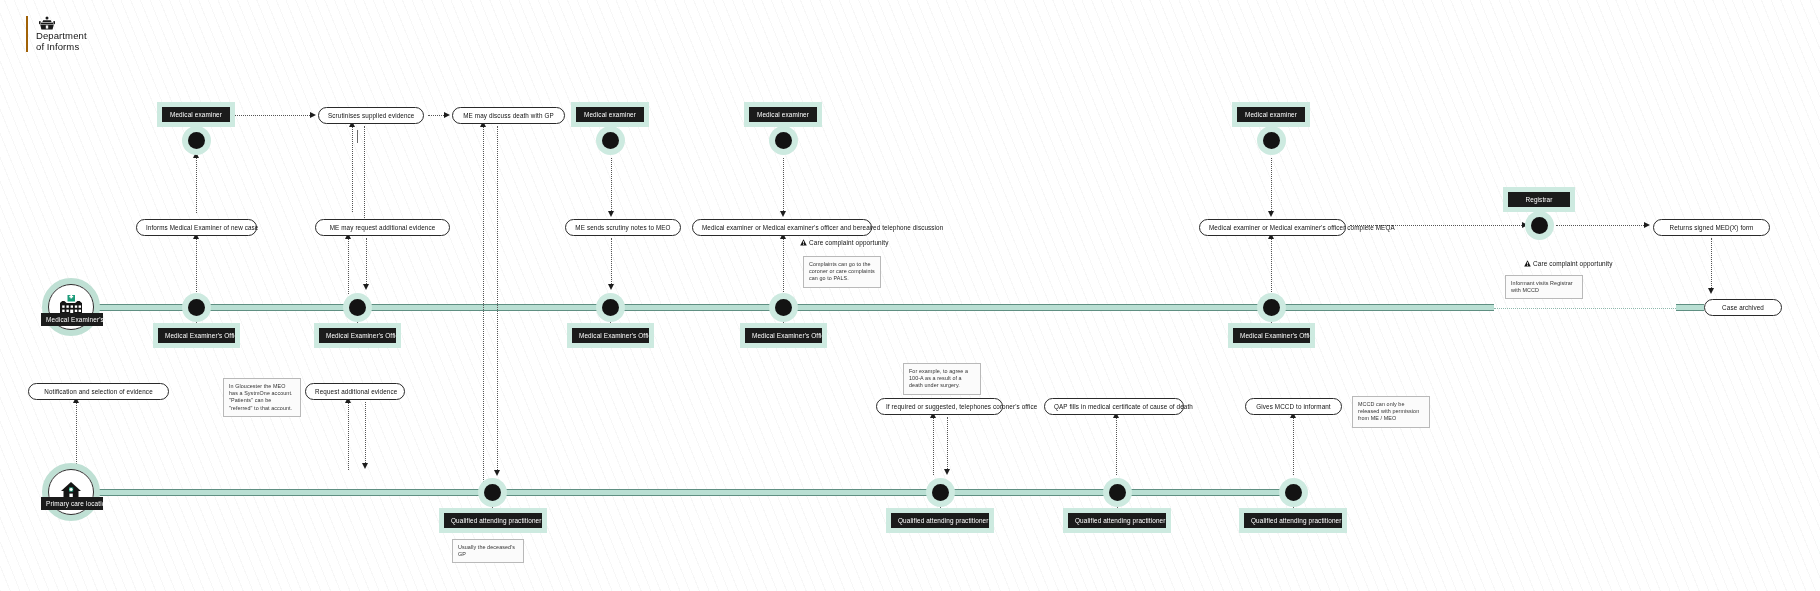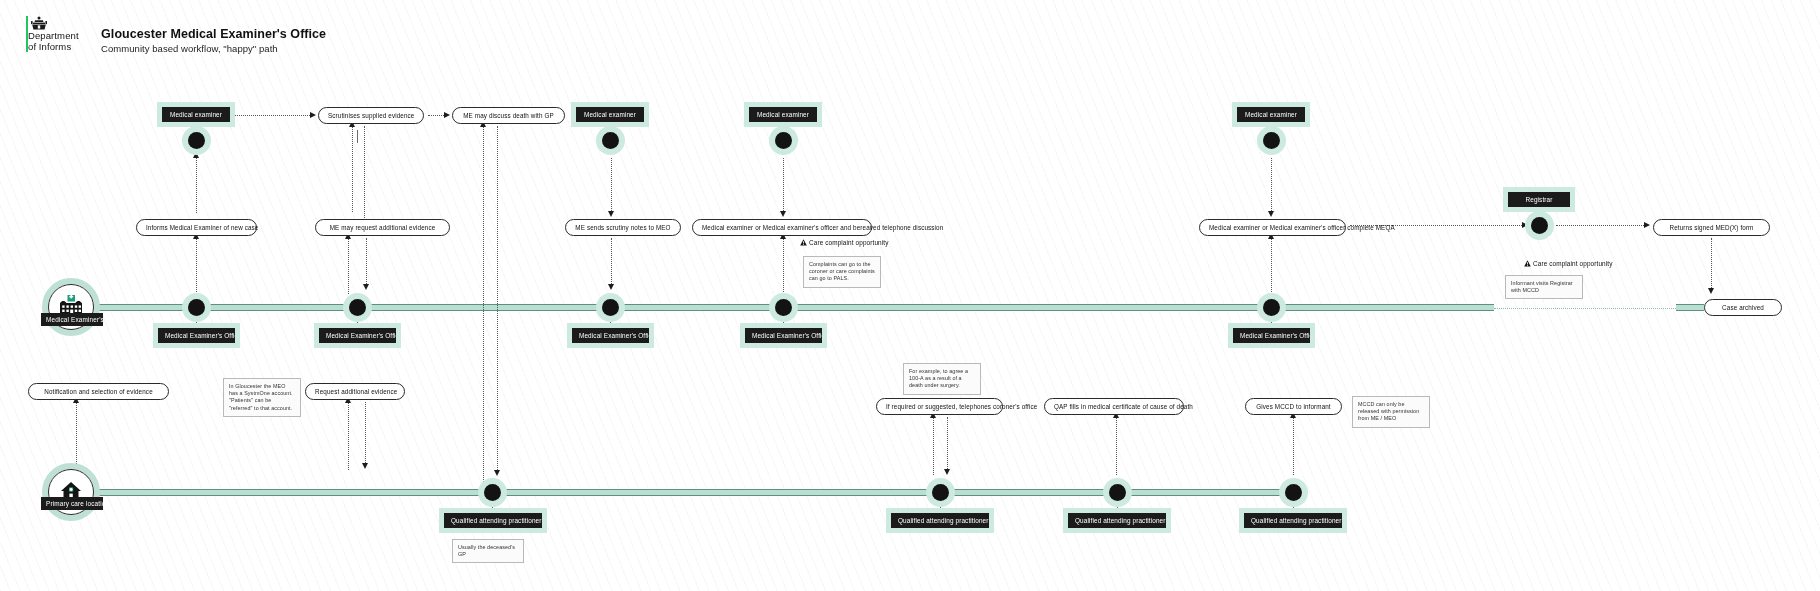--- a/index.html
+++ b/index.html
@@ -28,21 +28,22 @@
       rgba(0,0,0,0) 9px
     );
     pointer-events: none;
     z-index: 0;
   }
 
   
   #header { position: absolute; left: 26px; top: 16px; z-index: 6; }
   #dept-block {
     position: relative;
-    border-left: 2px solid #22c55e;
+    border-left: 2px solid #a16207;
+    padding-left: 8px;
     display: inline-block;
     vertical-align: top;
   }
   #crown { width: 22px; height: 14px; display: block; margin-bottom: 1px; }
   .dept-line {
     font-size: 9.5px; line-height: 10.5px; color: #141414;
     letter-spacing: 0.1px; white-space: nowrap;
   }
   #title-block {
     display: inline-block; vertical-align: top;
@@ -181,24 +182,20 @@
           <path d="M7.2 4.2 L14.8 4.2 L15.6 6.0 L6.4 6.0 Z"></path>
           <path d="M5.0 6.6 L17.0 6.6 L17.0 8.0 L5.0 8.0 Z"></path>
           <path d="M4.2 8.5 L17.8 8.5 L16.6 13.4 L5.4 13.4 Z"></path>
           <rect x="3.0" y="5.0" width="1.6" height="3.2" rx="0.6"></rect>
           <rect x="17.4" y="5.0" width="1.6" height="3.2" rx="0.6"></rect>
           <rect x="9.8" y="9.4" width="2.4" height="3.2" fill="#fbfbfb"></rect>
         </g>
       </svg>
       <div class="dept-line">Department</div>
       <div class="dept-line">of Informs</div>
-    </div>
-    <div id="title-block">
-      <div id="doc-title">Gloucester Medical Examiner's Office</div>
-      <div id="doc-sub">Community based workflow, "happy" path</div>
     </div>
   </div>
 
   <div class="lane" style="left:92px; top:304px; width:1402px;"></div>
   <div class="lane-dotted" style="left:1494px; top:308px; width:182px;"></div>
   <div class="lane" style="left:1676px; top:304px; width:28px;"></div>
 
   <div class="lane-endpoint" style="left:42px; top:278px;">
     <div class="inner-ring"></div>
     <svg class="ep-icon" viewBox="0 0 26 20">

